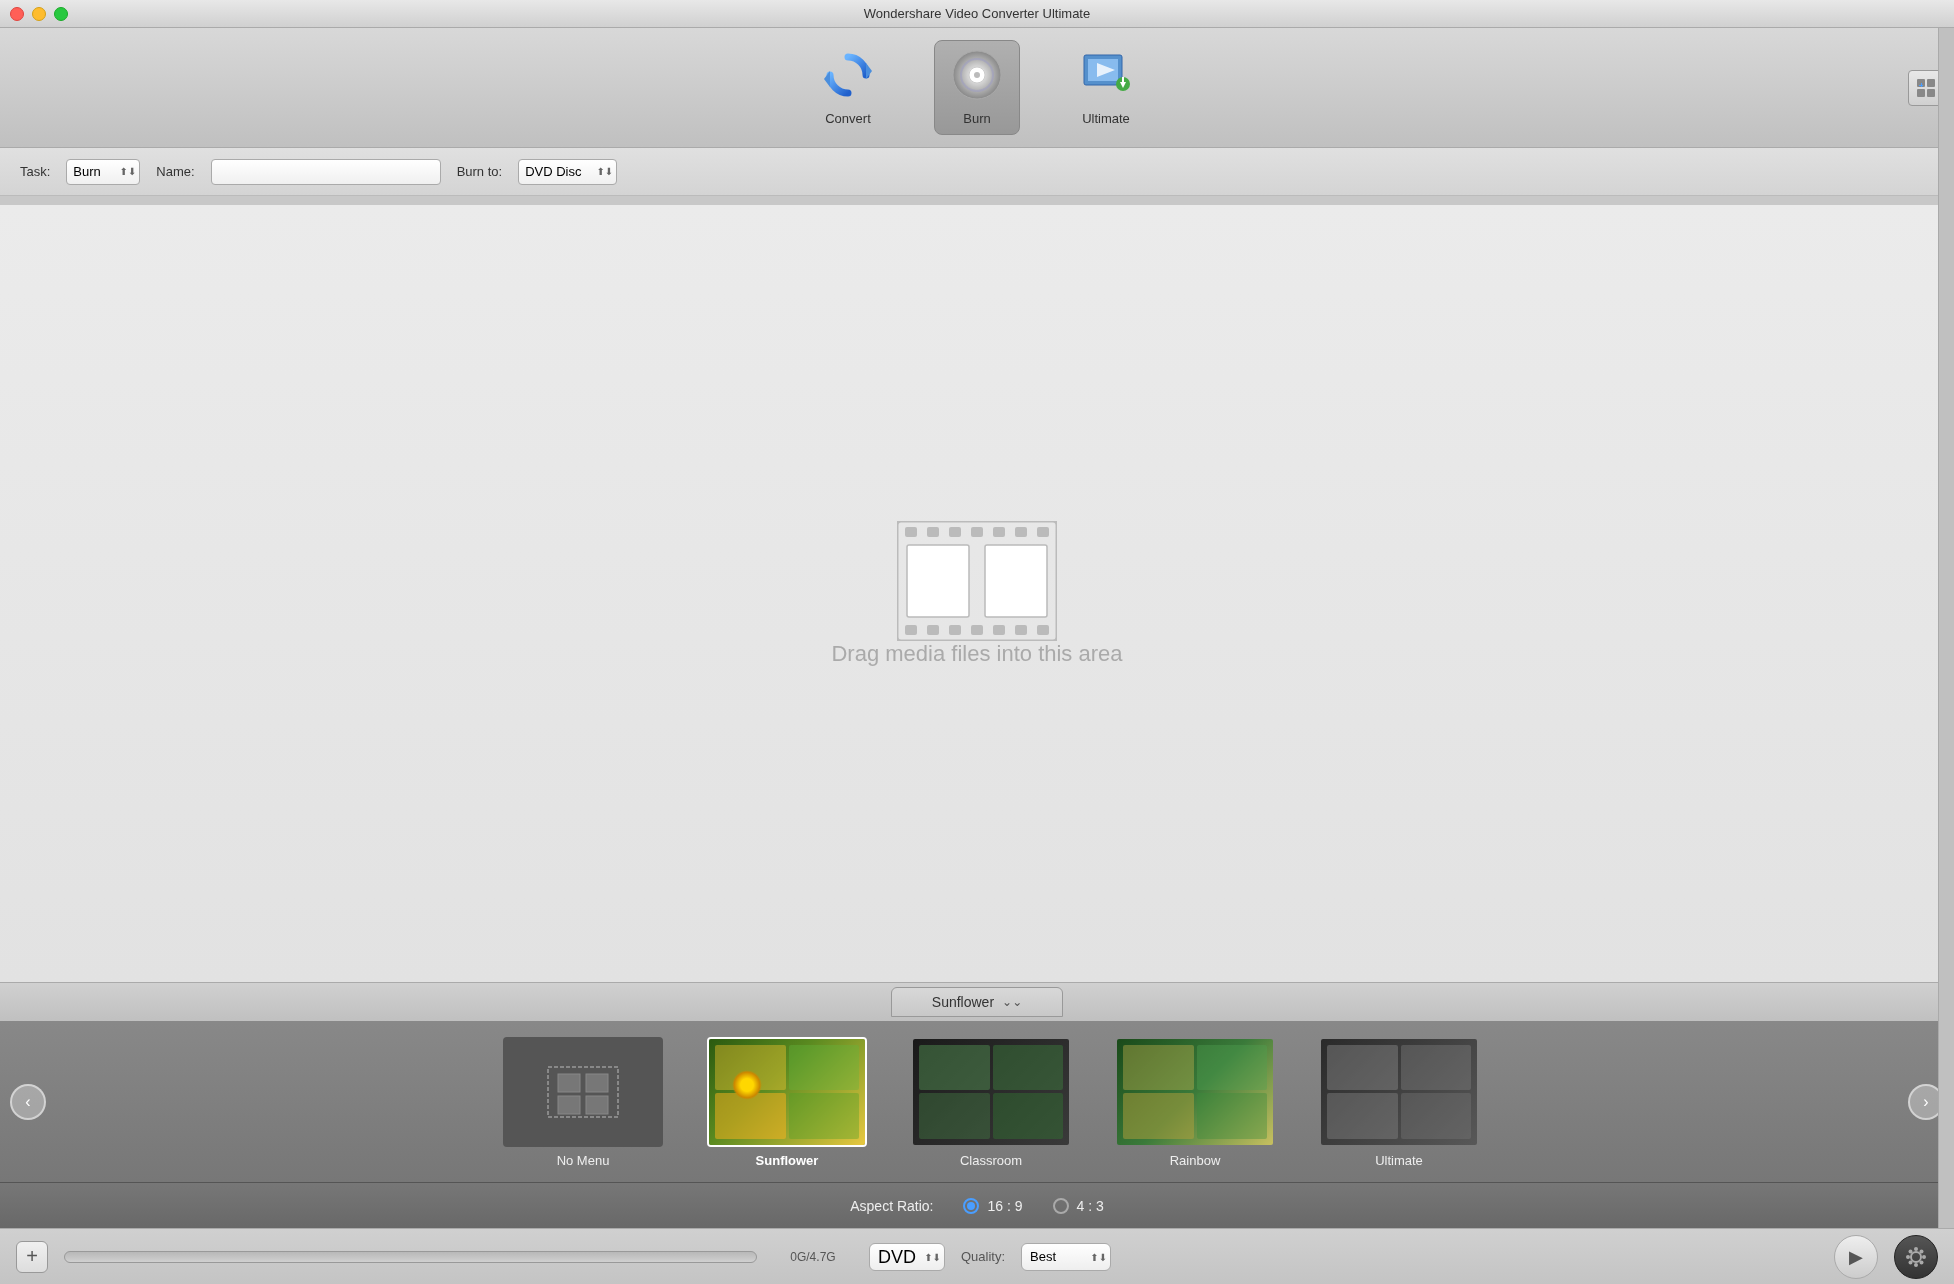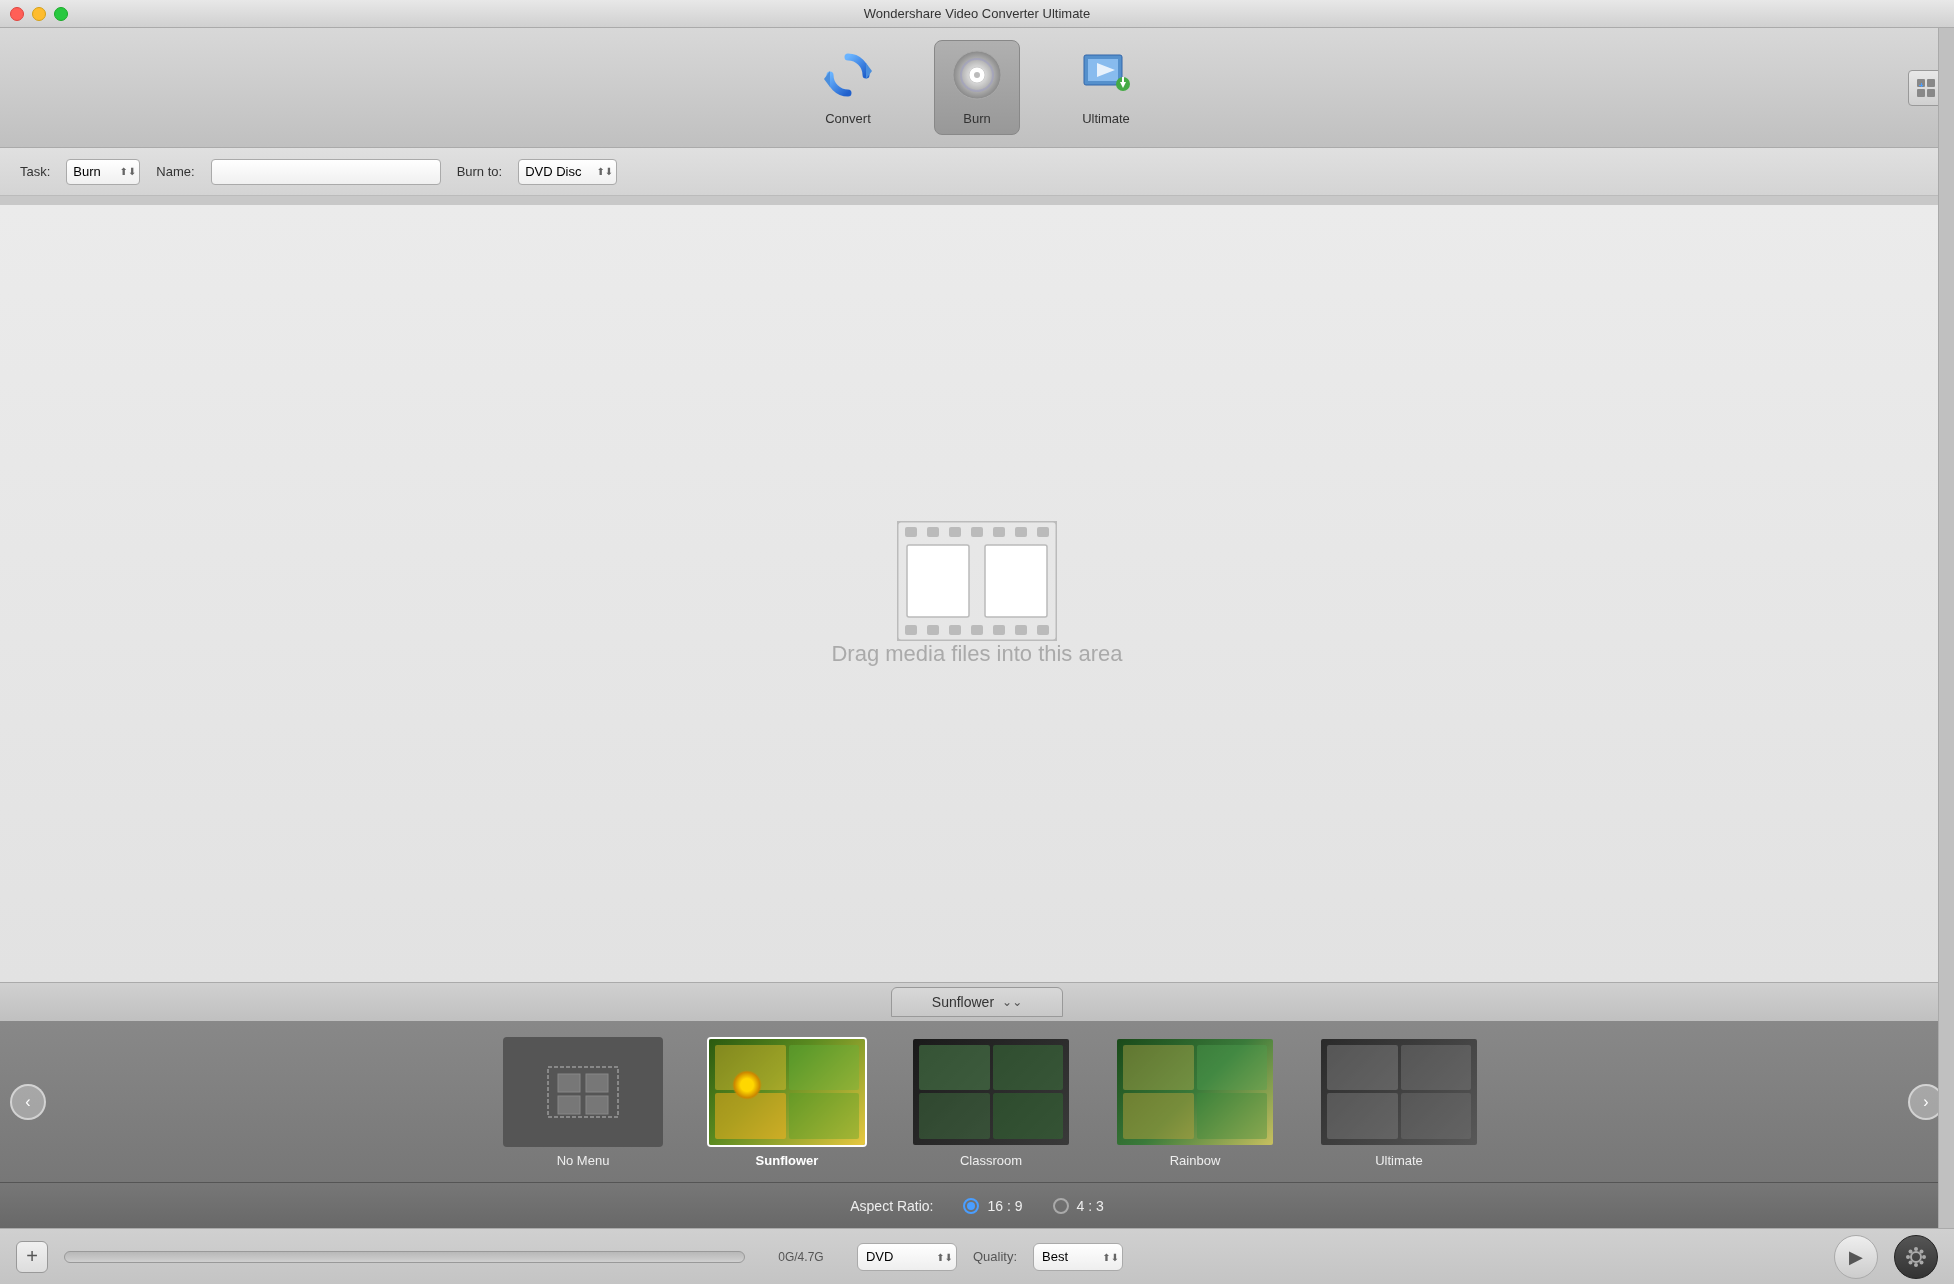--- a/index.html
+++ b/index.html
@@ -339,26 +339,26 @@
     }
 
     .dvd-select-wrap {
       position: relative;
     }
     .dvd-select {
       height: 28px;
       border: 1px solid #aaa;
       border-radius: 6px;
       background: linear-gradient(to bottom, #fff, #eee);
-      font-size: 13px;
+      font-size: 18px;
       padding: 0 20px 0 8px;
       appearance: none;
       -webkit-appearance: none;
       cursor: pointer;
-      width: 100px;
+      width: 76px;
     }
 
     .quality-label {
       font-size: 13px;
       color: #555;
     }
     .quality-select {
       height: 28px;
       border: 1px solid #aaa;
       border-radius: 6px;

